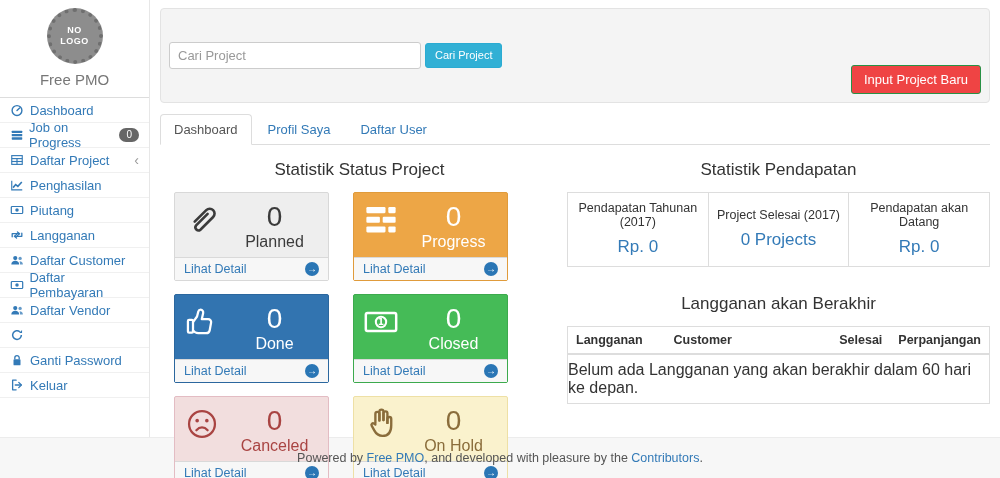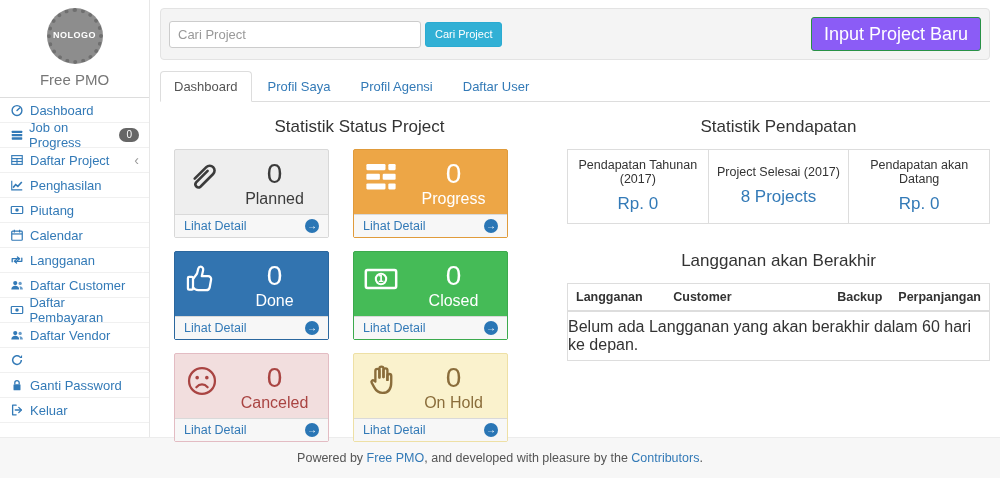--- a/index.html
+++ b/index.html
@@ -7,43 +7,43 @@
     font-family:"Liberation Sans", sans-serif; font-size:13px; color:#333; }
   a { text-decoration:none; cursor:pointer; }
 
   .page { display:flex; height:437px; }
 
   
   .sidebar { width:150px; border-right:1px solid #e7e7e7; background:#fff; flex-shrink:0; }
   .brand-box { text-align:center; padding:8px 0 9px; border-bottom:1px solid #ddd; }
   .logo-circle { width:56px; height:56px; margin:0 auto; border-radius:50%;
     background:#8d8d8d; border:4px dotted #6f6f6f; color:#fff;
-    display:flex; align-items:center; justify-content:center;
+    display:flex; flex-direction:column; align-items:center; justify-content:center;
     font-size:9px; font-weight:bold; letter-spacing:.5px; line-height:1.25; }
   .brand-name { margin-top:7px; color:#777; font-size:15px; }
   .side-item { display:flex; align-items:center; padding:4px 10px; height:25px;
     color:#337ab7; border-bottom:1px solid #f0f0f0; }
   .side-item .sicon { width:20px; display:inline-flex; align-items:center; }
   .side-item svg { width:14px; height:14px; }
   .side-badge { margin-left:auto; background:#666; color:#fff; font-size:10px;
     border-radius:9px; padding:2px 7px; line-height:1; }
   .side-chevron { margin-left:auto; color:#9a9a9a; font-size:14px; line-height:1; }
 
   
   .main { flex:1; padding:0 10px; }
   .well { margin-top:8px; background:#f4f4f4; border:1px solid #e3e3e3; border-radius:4px;
     padding:8px; display:flex; align-items:center; }
   .search-input { width:252px; height:27px; border:1px solid #ccc; border-radius:3px;
     padding:3px 8px; font-size:13px; color:#555; font-family:"Liberation Sans",sans-serif; }
   .search-input::placeholder { color:#999; }
   .btn { border-radius:3px; color:#fff; font-size:11px; padding:6px 9px; line-height:1;
     display:inline-block; font-family:"Liberation Sans",sans-serif; cursor:pointer; }
   .btn-search { background:#31b0d5; border:1px solid #2aabd2; margin-left:4px; }
-  .btn-new { background:#8b5cf6; border:1px solid #289146; margin-left:auto;
-    font-size:18px; padding:7px 12px; }
+  .btn-new { background:#ef4444; border:1px solid #289146; margin-left:auto;
+    font-size:13px; padding:7px 12px;margin-top:48px; }
 
   .tabs { display:flex; margin-top:11px; border-bottom:1px solid #ddd; }
   .tab { padding:7px 13px; color:#337ab7; font-size:13px; margin-right:2px;
     border:1px solid transparent; border-radius:4px 4px 0 0; margin-bottom:-1px; }
   .tab.active { background:#fff; color:#555; border-color:#ddd #ddd #fff; }
 
   .content { display:flex; gap:22px; }
   .section-title { font-size:17px; font-weight:400; color:#333; text-align:center;
     margin:15px 0 12px; }
 
@@ -148,33 +148,20 @@
       <span class="sicon">
           <svg viewBox="0 0 16 16">
             <rect x="1.5" y="4" width="13" height="8" rx="1" fill="none" stroke="currentColor" stroke-width="1.4"></rect>
             <circle cx="8" cy="8" r="2" fill="currentColor"></circle>
           </svg>
         </span>
       <span>Piutang</span>
     </a>
     <a class="side-item">
       <span class="sicon">
-          <svg viewBox="0 0 16 16">
-            <g fill="none" stroke="currentColor" stroke-width="1.4">
-              <rect x="2" y="3.5" width="12" height="10.5" rx="1"></rect>
-              <line x1="5" y1="2" x2="5" y2="5"></line>
-              <line x1="11" y1="2" x2="11" y2="5"></line>
-              <line x1="2" y1="6.8" x2="14" y2="6.8"></line>
-            </g>
-          </svg>
-        </span>
-      <span>Calendar</span>
-    </a>
-    <a class="side-item">
-      <span class="sicon">
           <svg viewBox="0 0 16 16" fill="none" stroke="currentColor" stroke-width="1.5" stroke-linecap="round" stroke-linejoin="round">
             <path d="M2.5 10V6.5H10"></path>
             <path d="M8.5 4.5l2.5 2-2.5 2"></path>
             <path d="M13.5 6v3.5H6"></path>
             <path d="M7.5 11.5L5 9.5l2.5-2"></path>
           </svg>
         </span>
       <span>Langganan</span>
     </a>
     <a class="side-item">
@@ -241,21 +228,20 @@
 
     <div class="well">
       <input class="search-input" type="text" placeholder="Cari Project" style="">
       <a class="btn btn-search">Cari Project</a>
       <a class="btn btn-new">Input Project Baru</a>
     </div>
 
     <div class="tabs">
       <a class="tab active">Dashboard</a>
       <a class="tab">Profil Saya</a>
-      <a class="tab">Profil Agensi</a>
       <a class="tab">Daftar User</a>
     </div>
 
     <div class="content">
 
       <div class="col-status">
         <div class="section-title">Statistik Status Project</div>
         <div class="cards">
 
           <div class="card planned">
@@ -375,37 +361,37 @@
         <div class="section-title">Statistik Pendapatan</div>
         <table class="stats-table">
           <tbody>
               <tr>
             <td>
               <div class="stat-label">Pendapatan Tahunan (2017)</div>
               <a class="stat-value">Rp. 0</a>
             </td>
             <td>
               <div class="stat-label">Project Selesai (2017)</div>
-              <a class="stat-value">8 Projects</a>
+              <a class="stat-value">0 Projects</a>
             </td>
             <td>
               <div class="stat-label">Pendapatan akan Datang</div>
               <a class="stat-value">Rp. 0</a>
             </td>
           </tr>
         </tbody>
           </table>
 
         <div class="section-title" style="margin-top:27px;">Langganan akan Berakhir</div>
         <table class="sub-table">
           <tbody>
               <tr>
             <th style="width:24%">Langganan</th>
             <th style="width:44%">Customer</th>
-            <th style="width:13%" class="num">Backup</th>
+            <th style="width:13%" class="num">Selesai</th>
             <th style="width:19%" class="num">Perpanjangan</th>
           </tr>
           <tr>
             <td colspan="4">Belum ada Langganan yang akan berakhir dalam 60 hari ke depan.</td>
           </tr>
         </tbody>
           </table>
       </div>
 
     </div>

